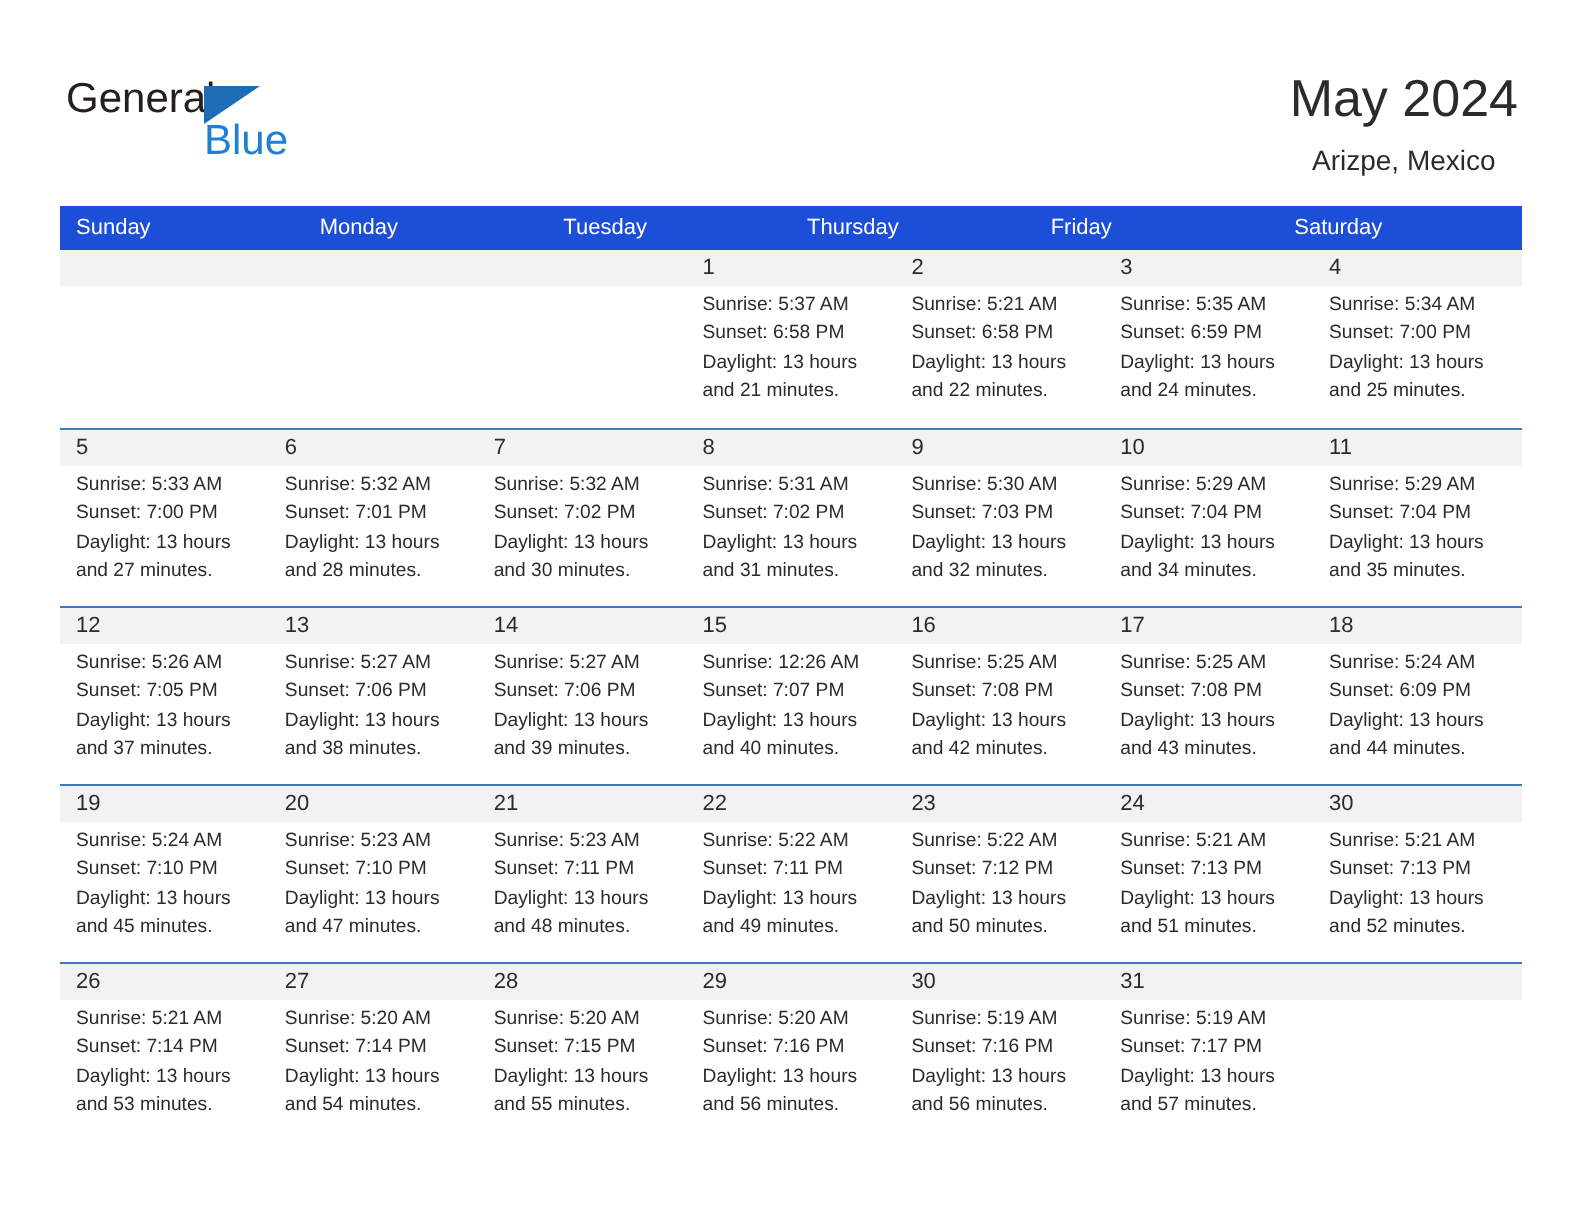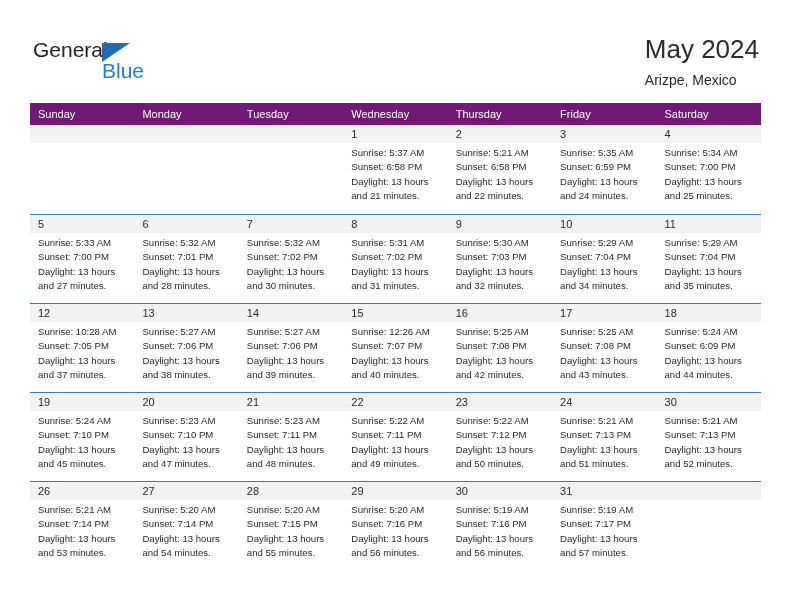--- a/index.html
+++ b/index.html
@@ -58,21 +58,21 @@
     font-size: 21px;
     color: #1e7fd4;
     font-family: "Liberation Sans", sans-serif;
     margin-left: 10px;
   }
 
   .title-block {
     position: absolute;
     right: 33px;
     top: 33px;
-    text-align: left;
+    text-align: center;
   }
   .cal-title {
     font-size: 26px;
     color: #2b2b2b;
     line-height: 32px;
     white-space: nowrap;
     font-weight: normal;
   }
   .cal-subtitle {
     font-size: 14px;
@@ -84,21 +84,21 @@
 
   
   .calendar {
     position: absolute;
     left: 30px;
     top: 103px;
     width: 731px;
   }
   .week-head {
     display: flex;
-    background: #701a75;
+    background: #1d4ed8;
     height: 22px;
   }
   .week-head .hcell {
     flex: 1 1 0;
     color: #ffffff;
     font-size: 11px;
     line-height: 22px;
     padding-left: 8px;
     box-sizing: border-box;
     white-space: nowrap;
@@ -163,21 +163,20 @@
       <div class="cal-subtitle">Arizpe, Mexico</div>
     </div>
 
   </div>
 
   <div class="calendar">
     <div class="week-head" id="weekday-header">
         <div class="hcell">Sunday</div>
         <div class="hcell">Monday</div>
         <div class="hcell">Tuesday</div>
-        <div class="hcell">Wednesday</div>
         <div class="hcell">Thursday</div>
         <div class="hcell">Friday</div>
         <div class="hcell">Saturday</div>
       </div>
     <div id="weeks-container">
         <div class="week-row first">
           <div class="day-cell empty">
             <div class="day-num-band">
               <div class="day-num"></div>
             </div>
@@ -318,21 +317,21 @@
               <div class="day-line">and 35 minutes.</div>
             </div>
           </div>
         </div>
         <div class="week-row">
           <div class="day-cell">
             <div class="day-num-band">
               <div class="day-num">12</div>
             </div>
             <div class="day-body">
-              <div class="day-line">Sunrise: 10:28 AM</div>
+              <div class="day-line">Sunrise: 5:26 AM</div>
               <div class="day-line">Sunset: 7:05 PM</div>
               <div class="day-line">Daylight: 13 hours</div>
               <div class="day-line">and 37 minutes.</div>
             </div>
           </div>
           <div class="day-cell">
             <div class="day-num-band">
               <div class="day-num">13</div>
             </div>
             <div class="day-body">

